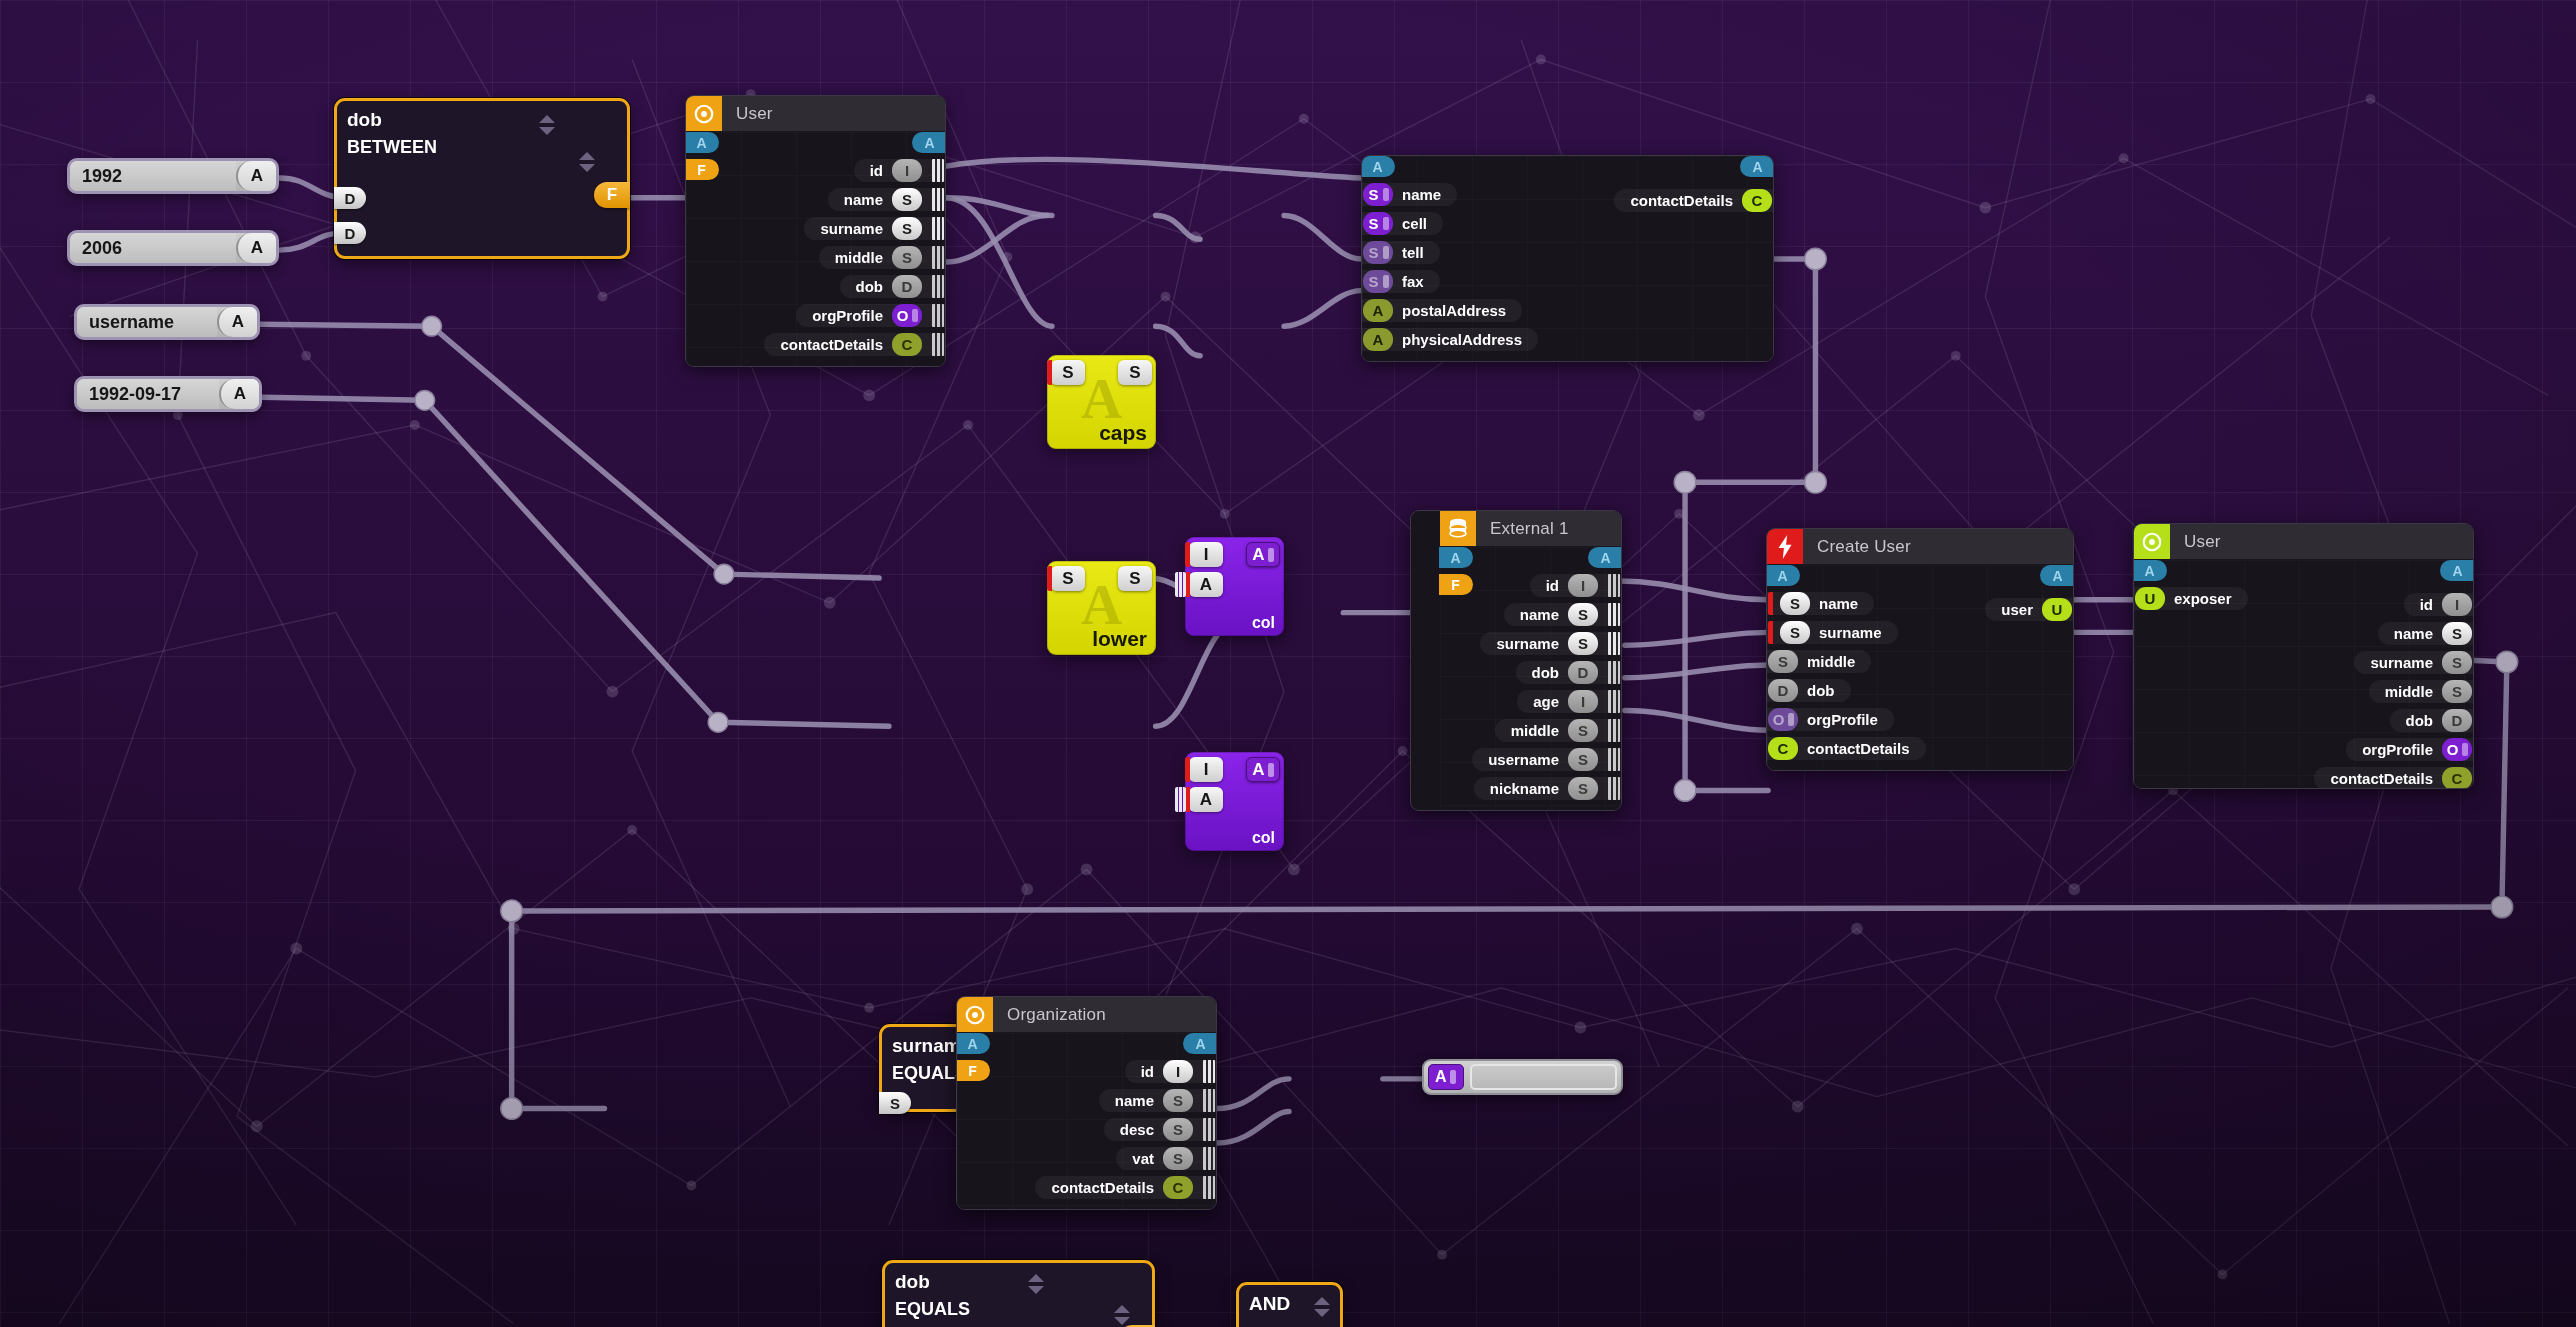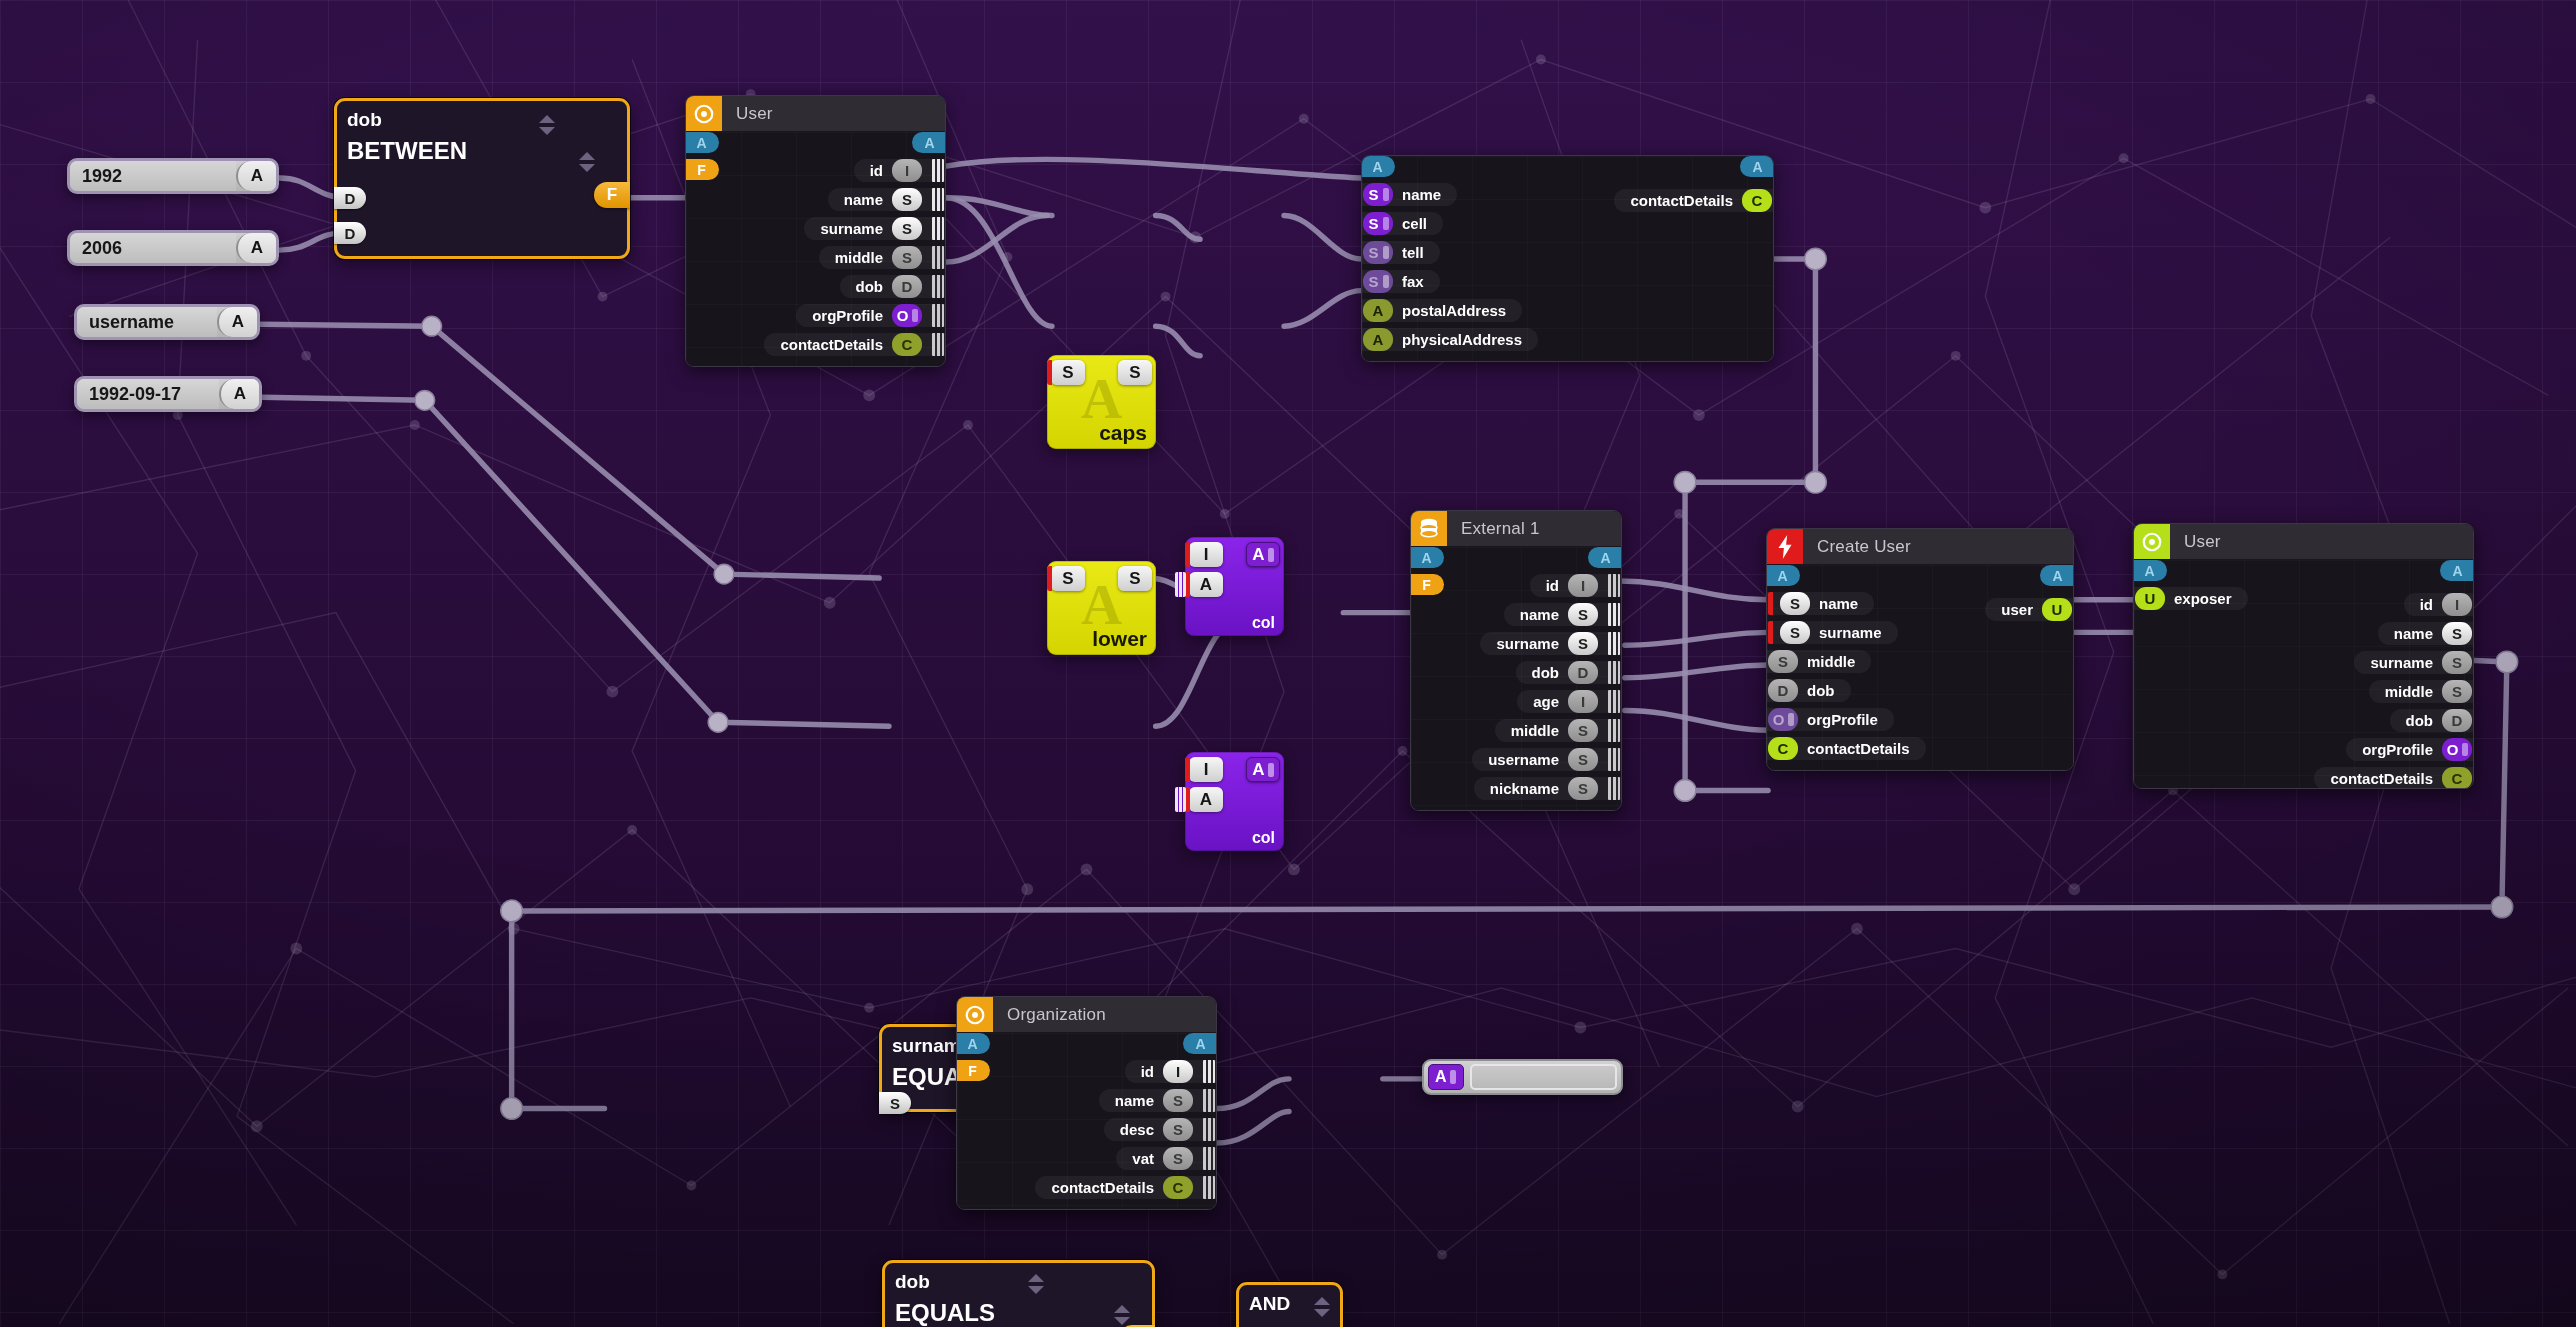--- a/index.html
+++ b/index.html
@@ -136,21 +136,21 @@
 
   
   .op {
     background:#1e1528;
     border:3px solid #f0a817;
     border-radius:11px;
     box-shadow:0 0 0 1px rgba(0,0,0,.7), 0 6px 16px rgba(0,0,0,.45);
     position:relative;
   }
   .op .op-field { color:#ffffff; font-size:19px; font-weight:bold; padding:8px 0 0 10px; }
-  .op .op-oper  { color:#ffffff; font-size:24px; font-weight:bold; padding:6px 0 0 10px; }
+  .op .op-oper  { color:#ffffff; font-size:18px; font-weight:bold; padding:6px 0 0 10px; }
   .op .spin {
     position:absolute; width:16px; height:20px;
   }
   .op .spin::before, .op .spin::after {
     content:""; position:absolute; left:0; width:0; height:0;
     border-left:8px solid transparent; border-right:8px solid transparent;
   }
   .op .spin::before { top:0;  border-bottom:8px solid #6d6380; }
   .op .spin::after  { bottom:0; border-top:8px solid #6d6380; }
   .op .opin {
@@ -677,21 +677,21 @@
 
     <div class="oout" style="top:62px;">F</div>
   </div>
 
   <div class="node op" style="left:1236px; top:559px; width:107px; height:87px;">
     <div class="op-field">AND</div>
     <div class="spin" style="left:75px; top:12px;"></div>
 
   </div>
 
-  <div class="node card" style="left:1410px; top:510px; width:212px;">
+  <div class="node card" style="left:1410px; top:510px; width:212px;padding-left:29px;">
     <div class="titlebar">
       <div class="tb-icon" style="background:#efa314;">
         <svg class="icon-svg" width="20" height="22" viewBox="0 0 20 22">
           <ellipse cx="10" cy="4" rx="8" ry="3.2" fill="#fff"></ellipse>
           <path d="M2 4 v5 a8 3.2 0 0 0 16 0 V4" fill="#fff" opacity=".95"></path>
           <ellipse cx="10" cy="9.5" rx="8" ry="3.2" fill="#efa314"></ellipse>
           <ellipse cx="10" cy="9.5" rx="8" ry="3.2" fill="none" stroke="#fff" stroke-width="1.6"></ellipse>
           <path d="M2 10 v5 a8 3.2 0 0 0 16 0 V10" fill="#fff"></path>
           <ellipse cx="10" cy="15.5" rx="8" ry="3.2" fill="#efa314"></ellipse>
           <ellipse cx="10" cy="15.5" rx="8" ry="3.2" fill="none" stroke="#fff" stroke-width="1.6"></ellipse>

